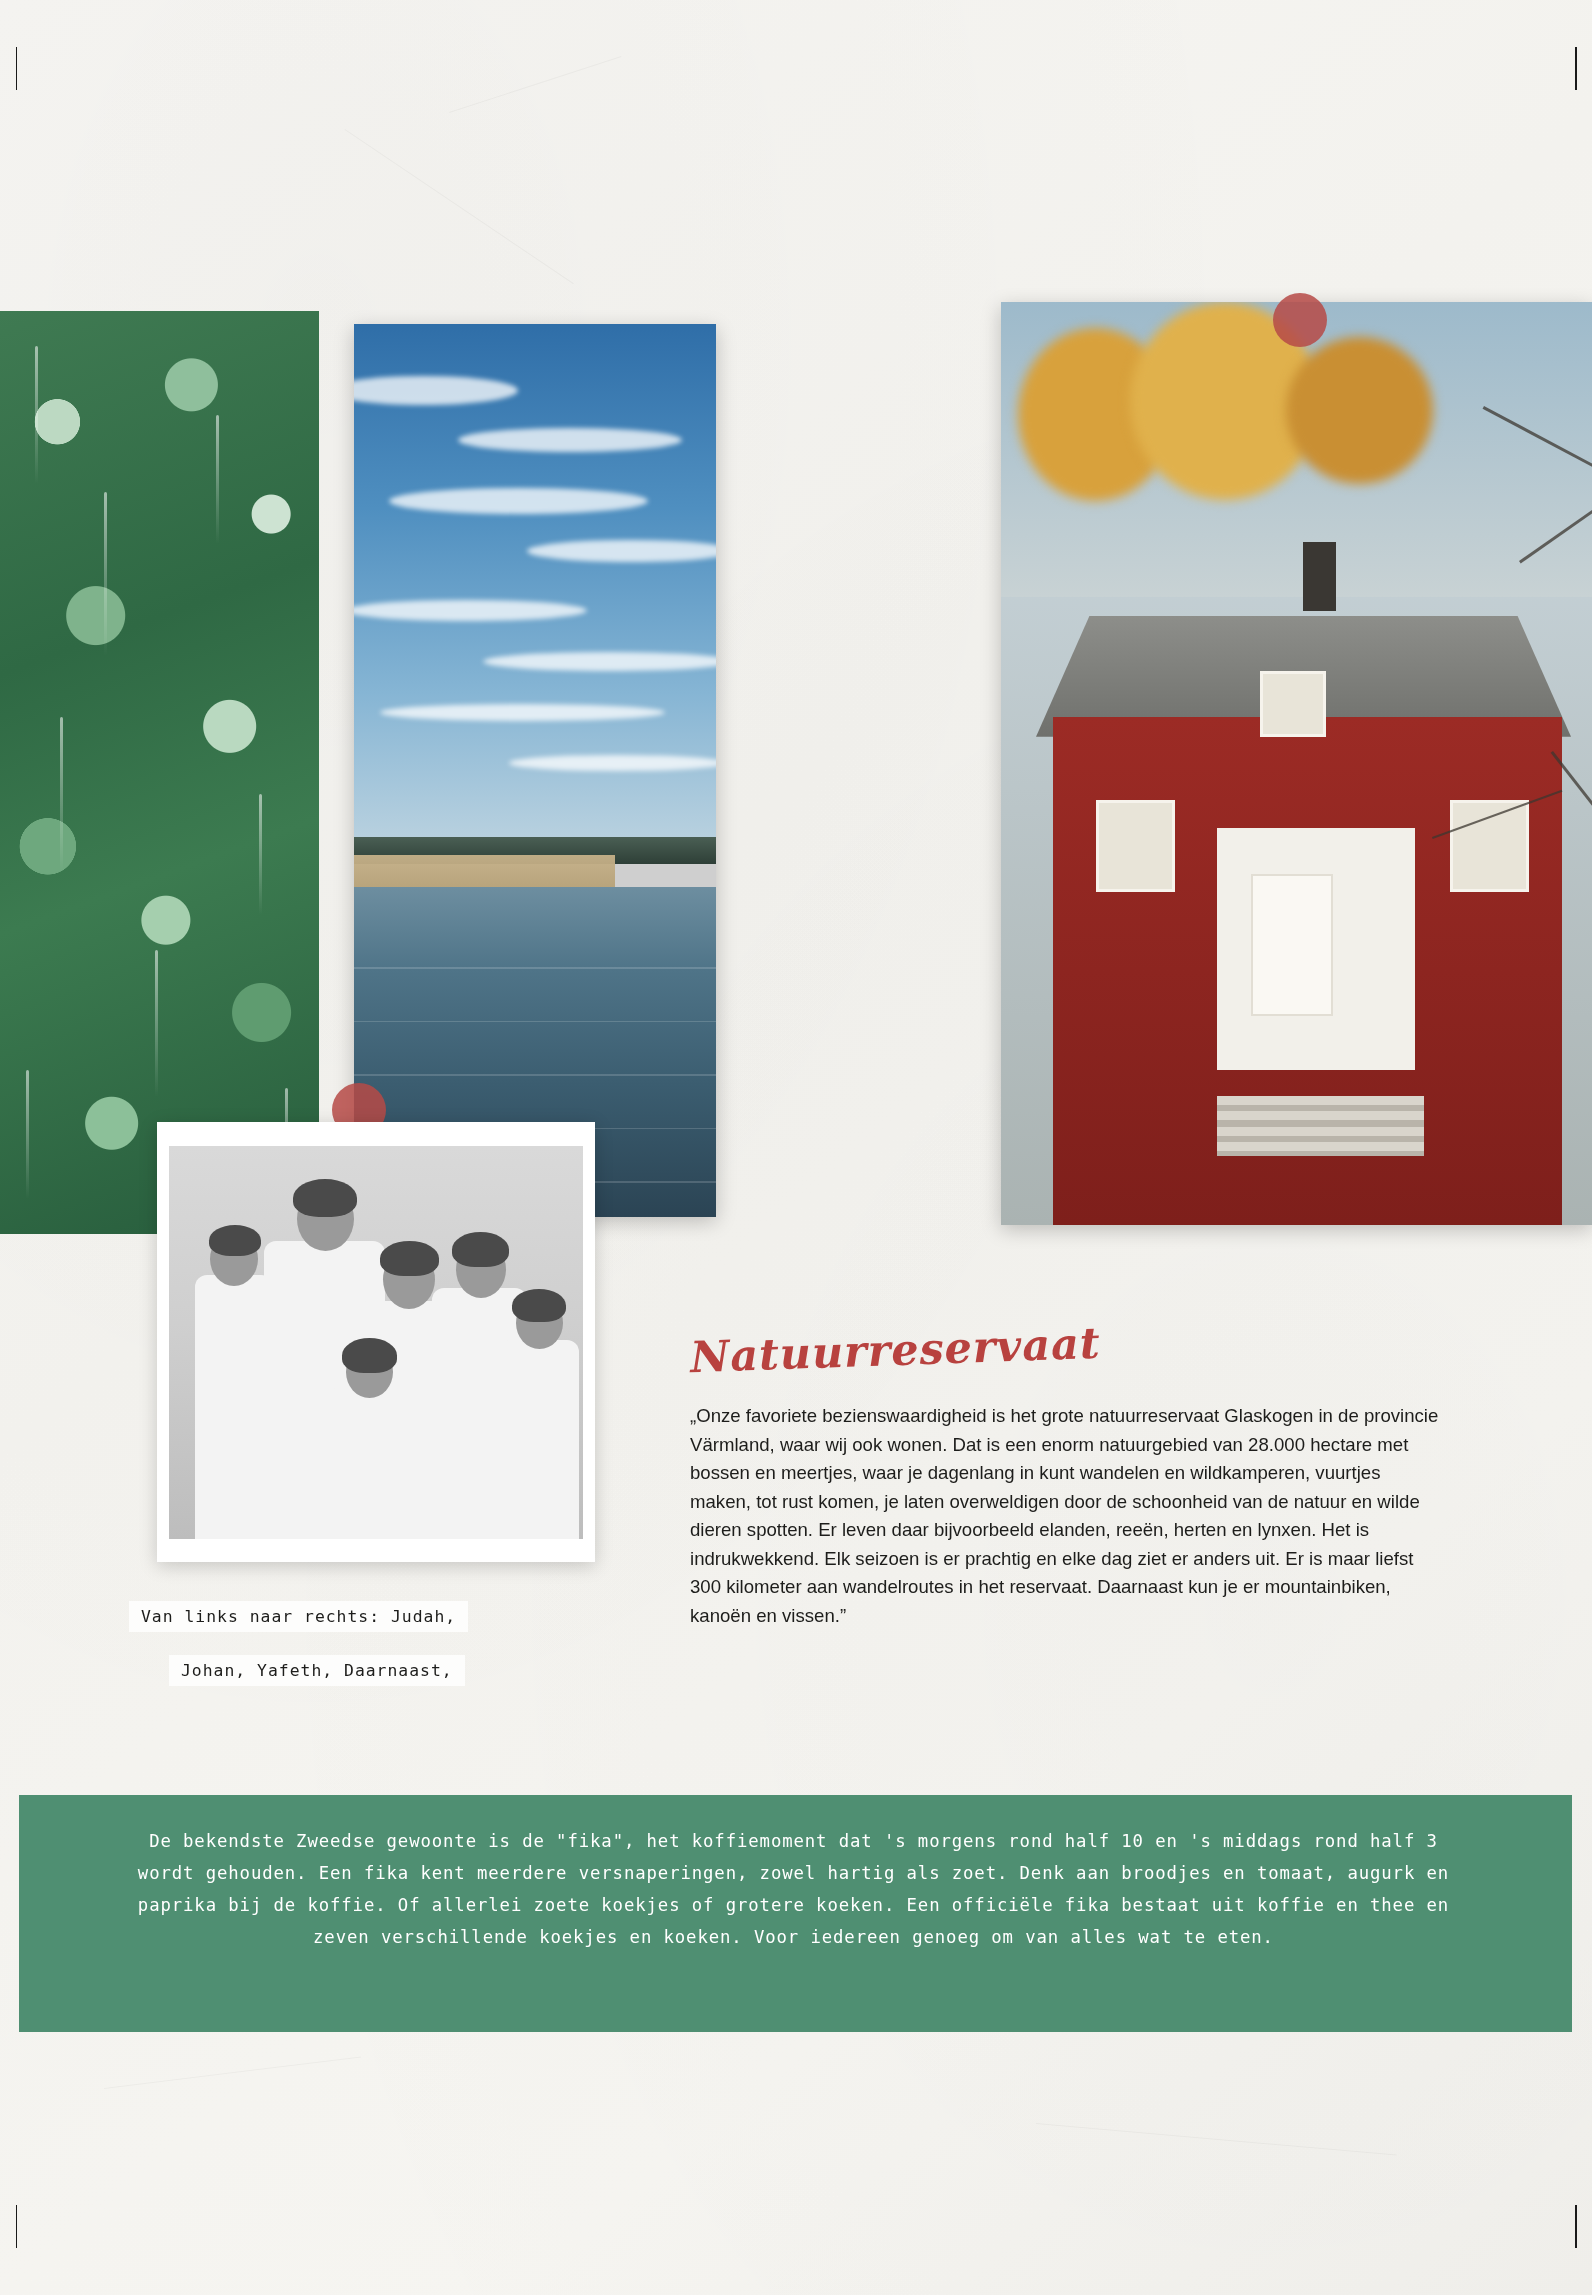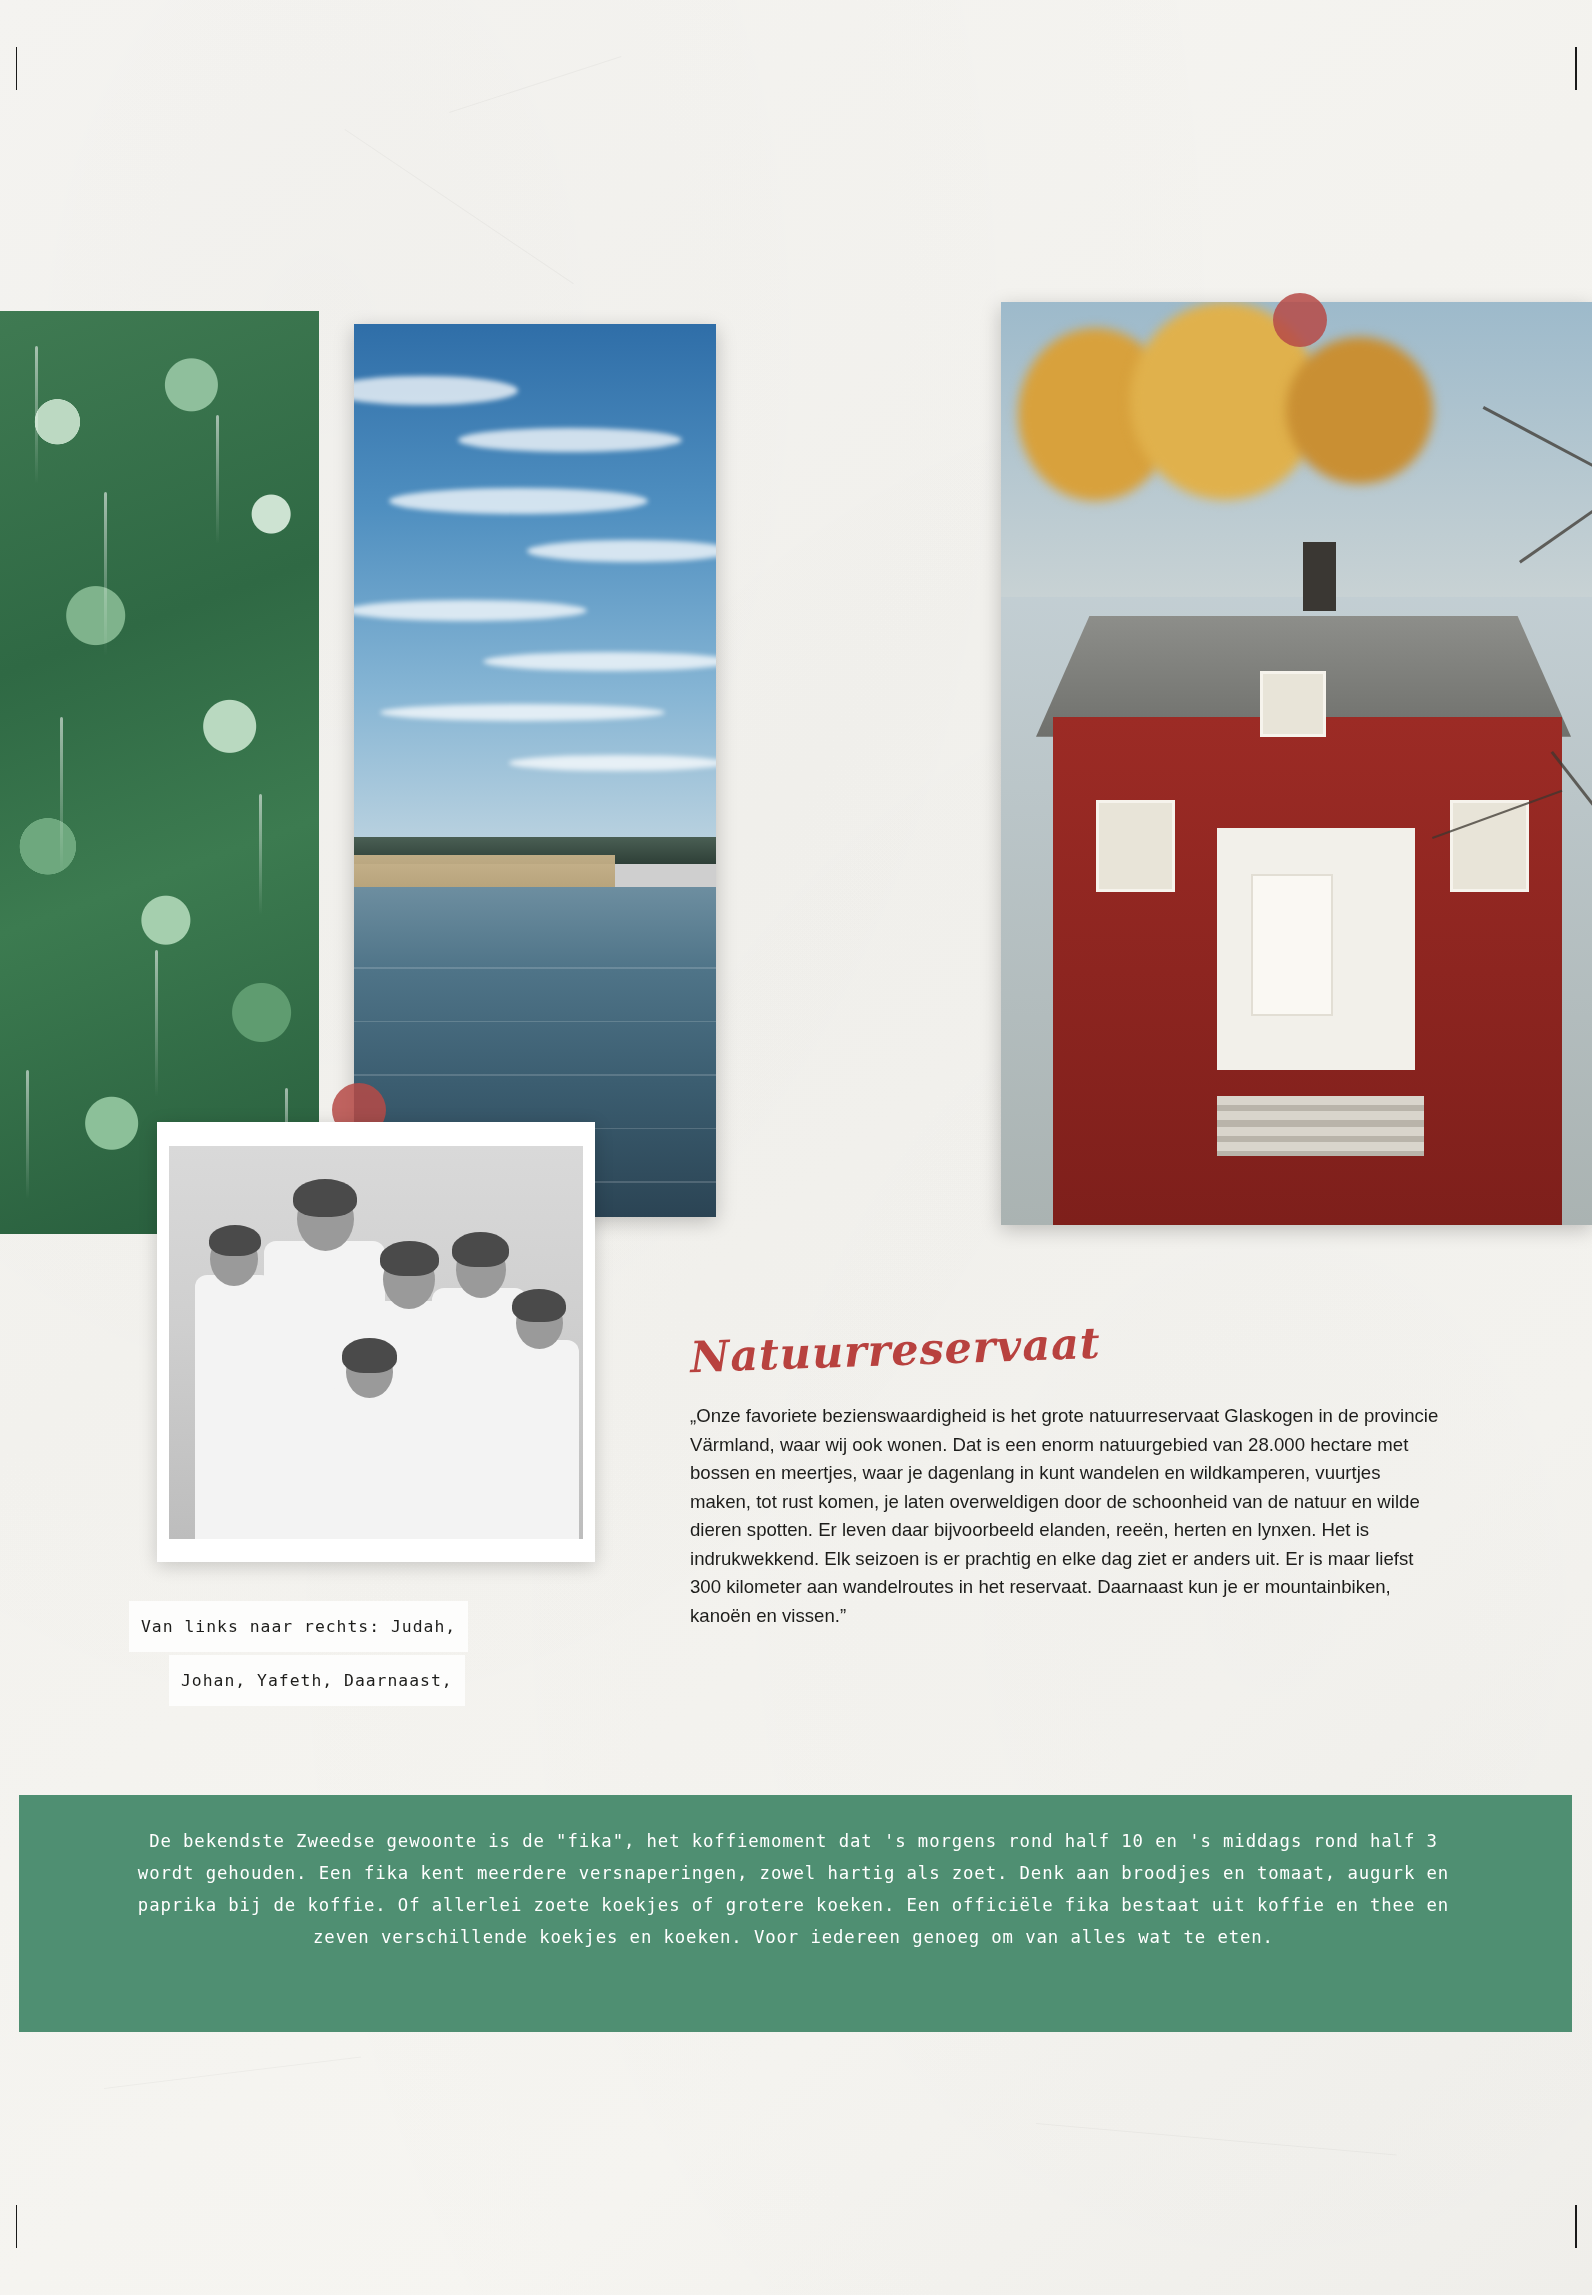--- a/index.html
+++ b/index.html
@@ -219,21 +219,21 @@
   }
 
   
   .caption-line {
     position: absolute;
     background: rgba(255,255,255,0.82);
     font-family: "DejaVu Sans Mono", monospace;
     font-size: 16.4px;
     letter-spacing: 1px;
     color: #1d1d1b;
-    padding: 16px 12px;
+    padding: 6px 12px;
     white-space: nowrap;
   }
   #caption-1 { left: 129px; top: 1601px; }
   #caption-2 { left: 169px; top: 1655px; }
   #caption-3 { left: 343px; top: 1796px; }
 
   
   #fika-band {
     position: absolute;
     left: 19px; top: 1795px;

